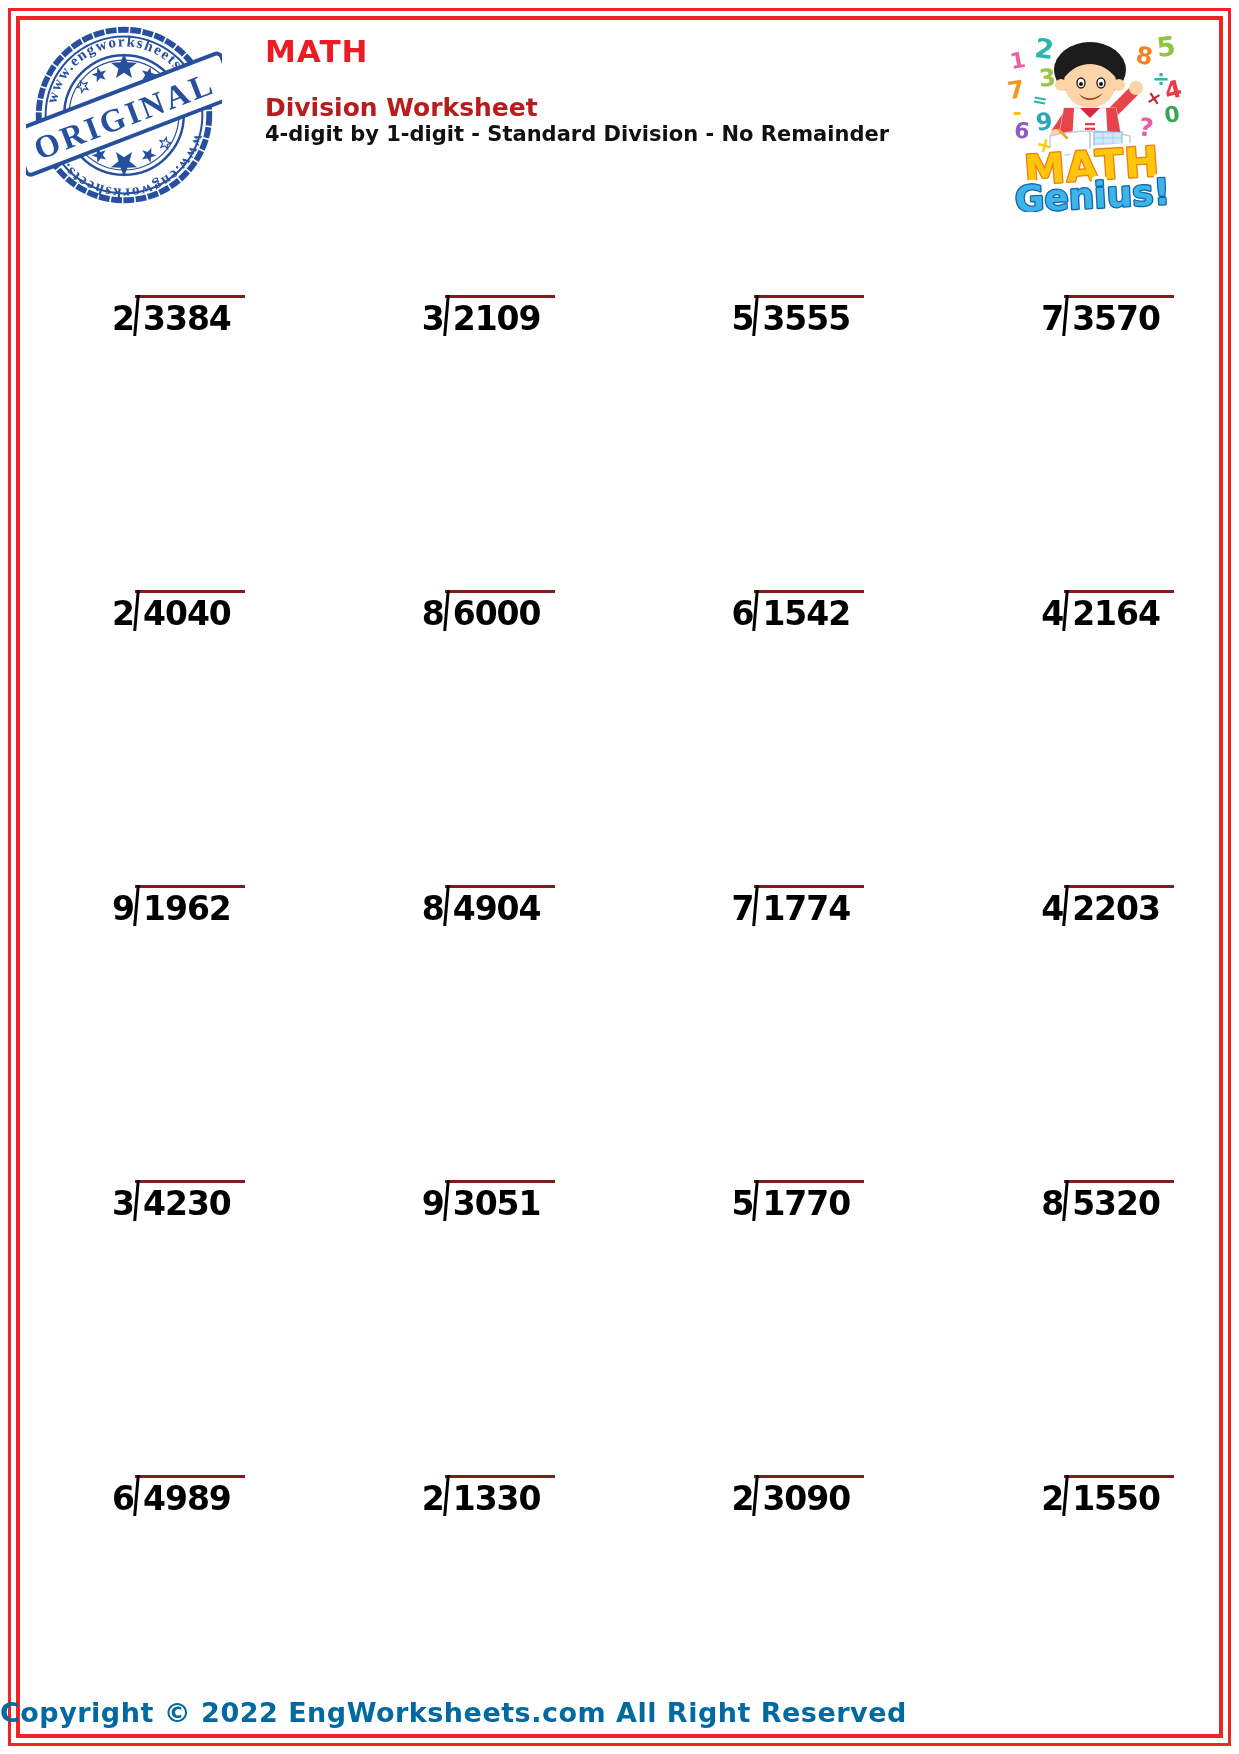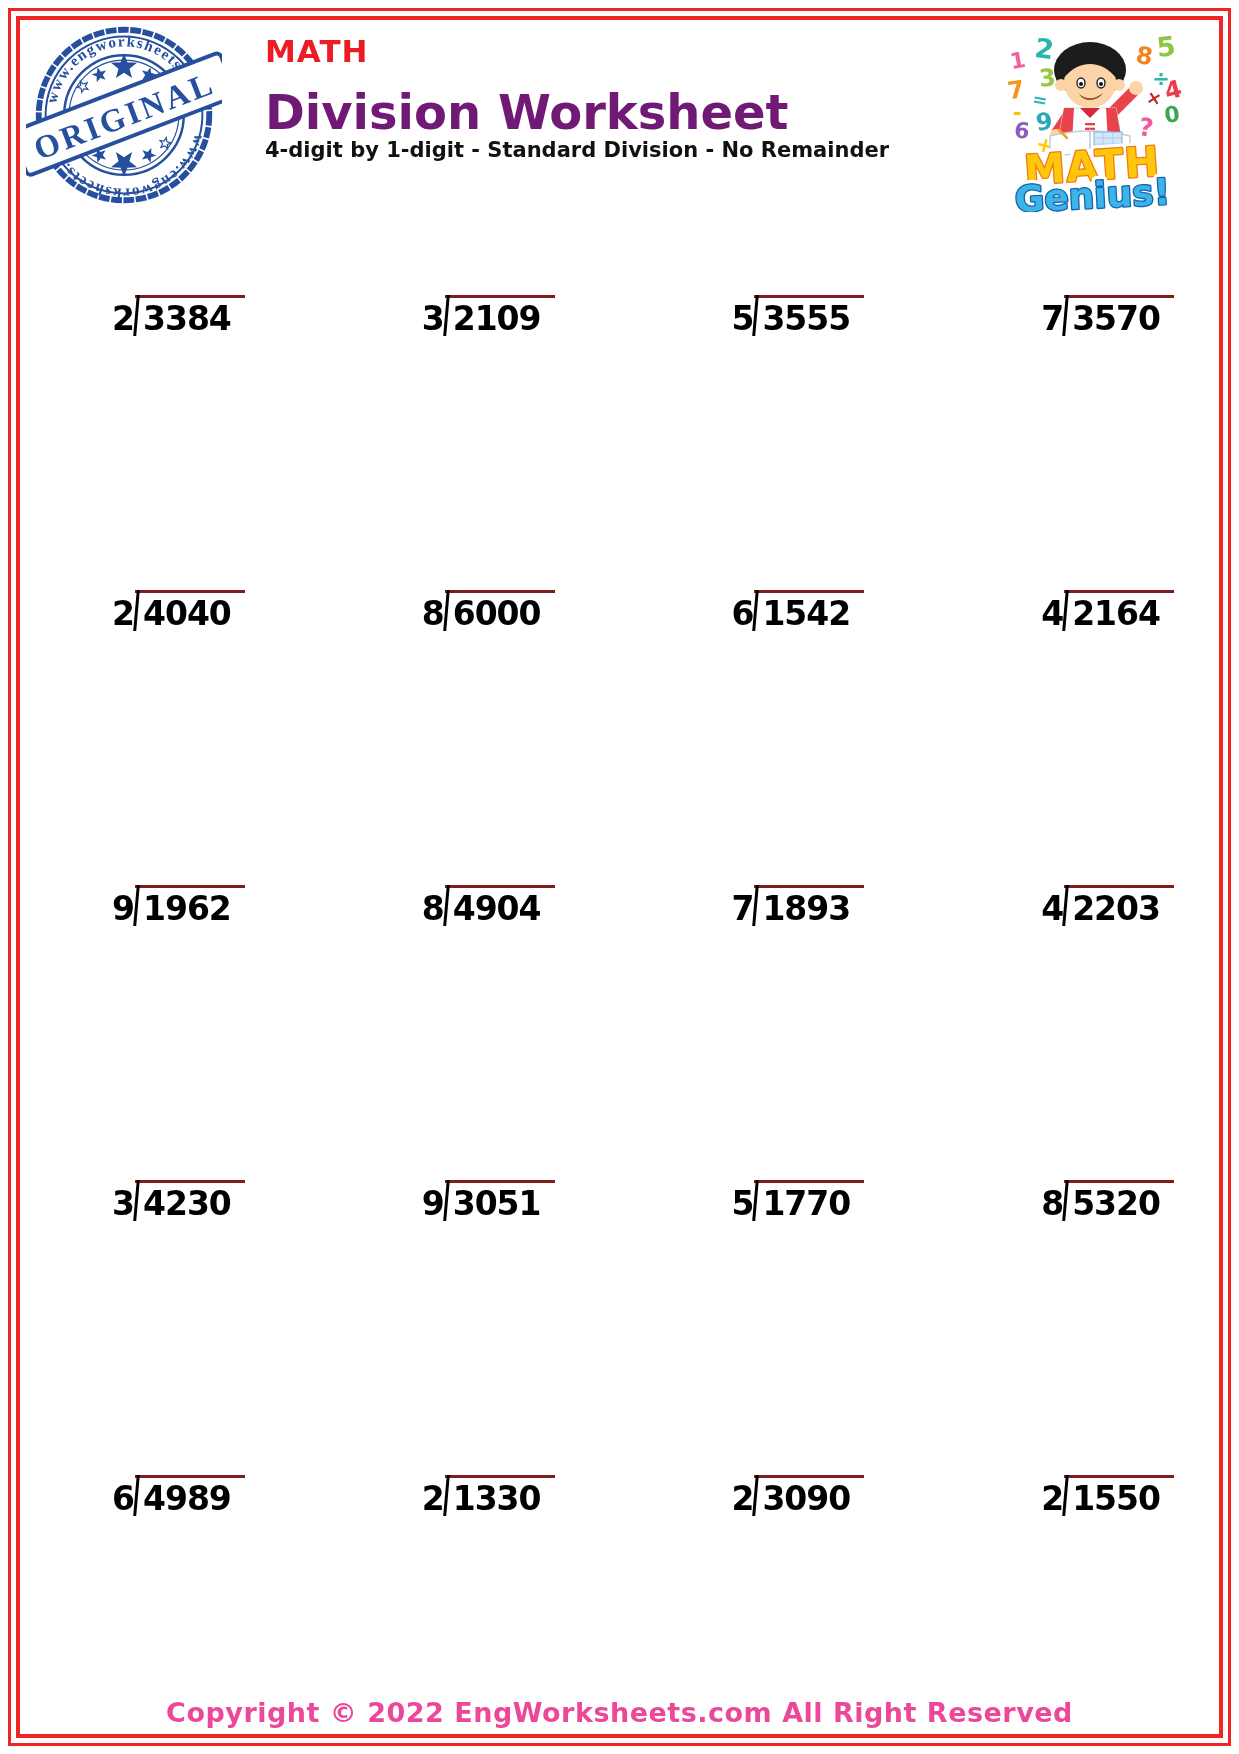--- a/index.html
+++ b/index.html
@@ -11,21 +11,21 @@
   .frame-inner { position:absolute; inset:16px; border:4px solid #ee2524; pointer-events:none; }
 
   
   .stamp { position:absolute; left:26px; top:20px; width:196px; height:190px; }
   .titles { position:absolute; left:265px; top:36px; }
   .title-math {
     font-size:31px; font-weight:bold; color:#ed1c24; letter-spacing:1px; line-height:1;
     font-family:"DejaVu Sans", sans-serif;
   }
   .title-main {
-    margin-top:21px; font-size:48px; font-weight:bold; color:#701a75; line-height:1;
+    margin-top:28px; font-size:25px; font-weight:bold; color:#b91c1c; line-height:1;
     font-family:"DejaVu Sans", sans-serif;
   }
   .subtitle {
     margin-top:3px; font-size:21px; font-weight:bold; color:#111; line-height:1.1;
     font-family:"DejaVu Sans", sans-serif;
   }
   .logo { position:absolute; left:993px; top:28px; width:204px; height:184px; }
 
   
   .prow { position:absolute; left:112px; width:1062px; height:60px;
@@ -45,22 +45,22 @@
     position:relative; border-top:3px solid #7f1d1d;
     padding:4px 14px 1px 8px;
   }
   .dividend::before {
     content:""; position:absolute; left:0px; top:-3px; bottom:0;
     width:2.5px; background:#000; transform:skewX(-5deg);
   }
 
   
   .footer {
-    position:absolute; left:0; right:0; top:1697px; text-align:center;
-    font-size:27px; font-weight:bold; color:#ec4899; letter-spacing:0.5px;
+    position:absolute; left:0; right:0; top:1697px; 
+    font-size:27px; font-weight:bold; color:#0369a1; letter-spacing:0.5px;
     font-family:"DejaVu Sans", sans-serif;
   }
 </style>
 </head>
 <body>
 
 <div class="page">
 
   <div class="frame-outer"></div>
   <div class="frame-inner"></div>
@@ -210,21 +210,21 @@
       <span class="dividend">1962</span>
     </div>
 
     <div class="prob">
       <span class="divisor">8</span>
       <span class="dividend">4904</span>
     </div>
 
     <div class="prob">
       <span class="divisor">7</span>
-      <span class="dividend">1893</span>
+      <span class="dividend">1774</span>
     </div>
 
     <div class="prob">
       <span class="divisor">4</span>
       <span class="dividend">2203</span>
     </div>
   </div>
       <div class="prow">
     <div class="prob">
       <span class="divisor">3</span>

